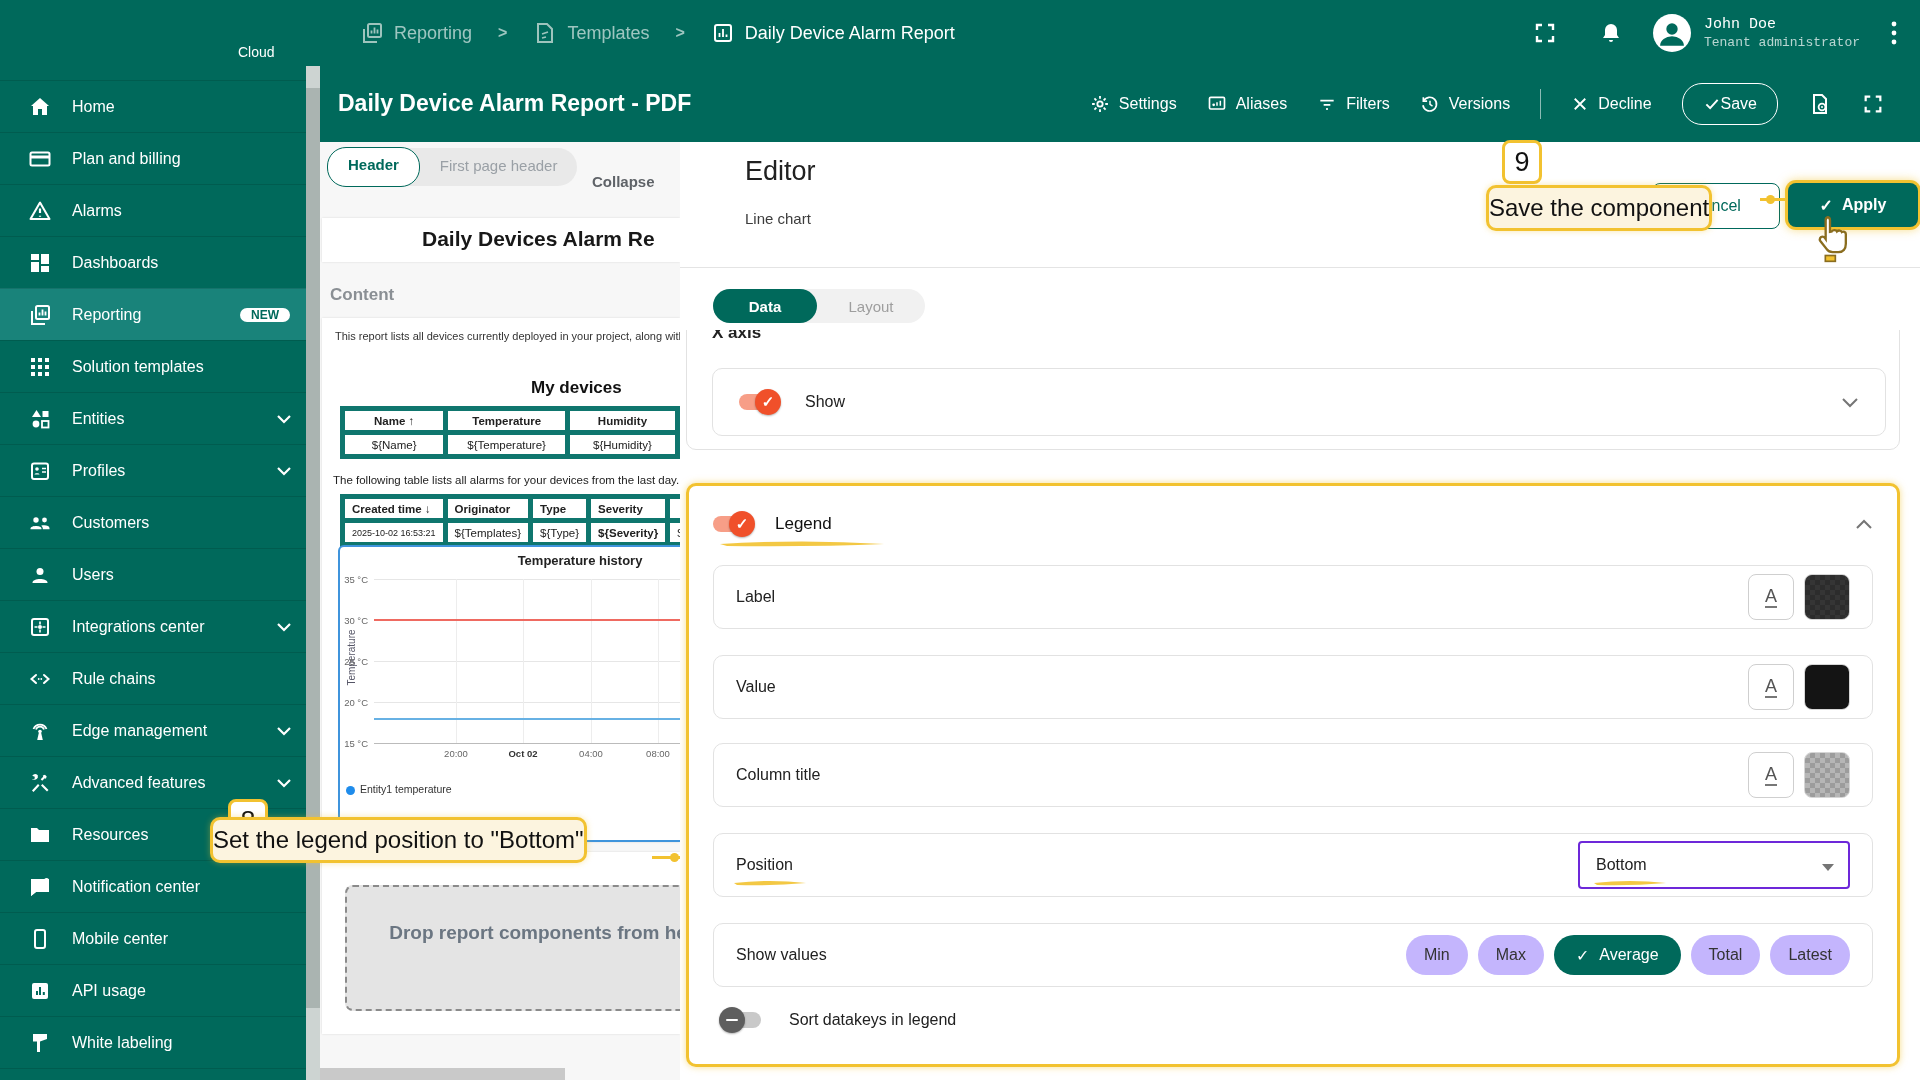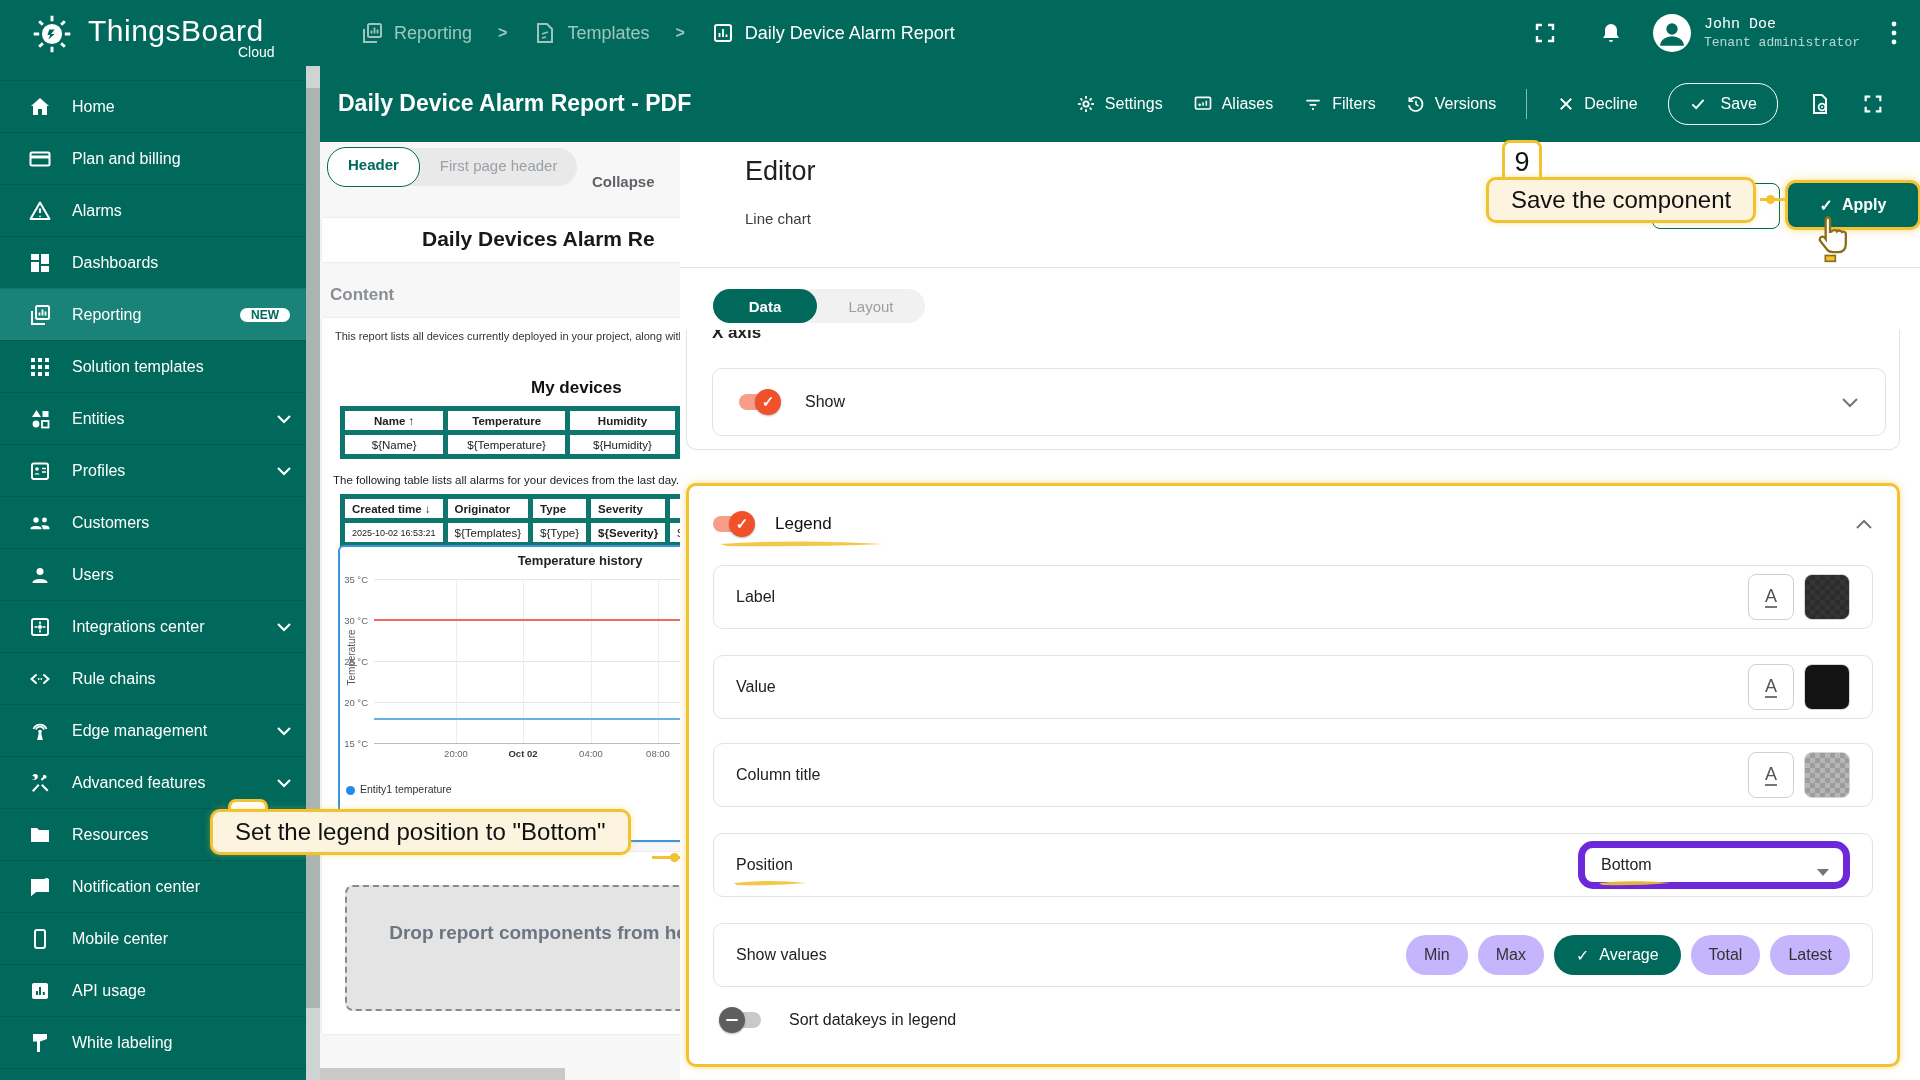--- a/index.html
+++ b/index.html
@@ -20,21 +20,21 @@
   .avatar{width:38px;height:38px;border-radius:50%;background:#fff;position:relative;overflow:hidden;}
   .uname{color:#fff;font-size:15px;line-height:19px;}
   .urole{color:rgba(255,255,255,.72);font-size:13px;line-height:17px;}
 
   
   .toolbar{position:absolute;left:320px;top:66px;width:1600px;height:76px;background:#00695B;}
   .tb-title{position:absolute;left:18px;top:24px;color:#fff;font-size:23px;font-weight:700;}
   .tb-actions{position:absolute;right:36px;top:0;height:76px;display:flex;align-items:center;gap:30px;}
   .tb-btn{display:flex;align-items:center;gap:9px;color:#fff;font-size:16px;font-weight:500;cursor:pointer;}
   .tb-divider{width:1px;height:30px;background:rgba(255,255,255,.55);}
-  .save-pill{display:flex;align-items:center;gap:14px;color:#fff;font-size:16px;font-weight:500;
+  .save-pill{display:flex;align-items:center;gap:0;color:#fff;font-size:16px;font-weight:500;
              border:1.5px solid #fff;border-radius:20px;height:40px;padding:0 20px;}
 
   
   .sidebar{position:absolute;left:0;top:66px;width:306px;height:1014px;background:#00695B;overflow:hidden;}
   .nav-spacer{height:14px;}
   .nav-item{height:51px;display:flex;align-items:center;padding:0 14px 0 28px;gap:20px;
             color:#fff;border-top:1px solid rgba(0,0,0,.12);cursor:pointer;}
   .nav-item:first-of-type{border-top:none;}
   .nav-item.active{background:#19837A;}
   .nav-label{font-size:16px;font-weight:500;white-space:nowrap;flex:1;}
@@ -117,21 +117,21 @@
   .leg-label{font-size:17px;font-weight:500;color:#111;}
   .underline-svg{position:absolute;left:-58px;top:24px;}
   .setting-card{height:64px;border:1px solid #e2e2e2;border-radius:10px;box-sizing:border-box;
                 display:flex;align-items:center;padding:0 22px;}
   .font-btn{width:44px;height:44px;border:1px solid #cfcfcf;border-radius:8px;display:flex;align-items:center;
             justify-content:center;color:#555;font-size:18px;font-weight:500;background:#fff;}
   .font-btn span{border-bottom:2px solid #777;line-height:19px;}
   .swatch{width:44px;height:44px;border-radius:8px;border:1px solid #d6d6d6;position:relative;overflow:hidden;}
   .checker{background:repeating-conic-gradient(#bdbdbd 0% 25%, #f5f5f5 0% 50%) 0 0/10px 10px;}
   .swatch .ov{position:absolute;inset:0;}
-  .sel-box{width:272px;height:48px;border:7px solid #6d28d9;border-radius:15px;display:flex;align-items:center;
+  .sel-box{width:272px;height:48px;border:2px solid #6d28d9;border-radius:4px;display:flex;align-items:center;
            padding:0 16px;box-sizing:border-box;position:relative;}
   .sel-txt{font-size:16px;color:#212121;position:relative;}
   .caret{position:absolute;right:14px;top:21px;width:0;height:0;border-left:6px solid transparent;
          border-right:6px solid transparent;border-top:7px solid #757575;}
   .chip{height:40px;border-radius:20px;background:#c4b5fd;color:#333;font-size:16px;display:flex;align-items:center;
         padding:0 18px;}
   .chip.sel{background:#00695B;color:#fff;gap:10px;padding:0 22px;}
   .sort-row{margin-top:20px;display:flex;align-items:center;gap:28px;padding-left:8px;}
 
   
@@ -142,42 +142,32 @@
   .tgl.on .track{background:#F79E87;}
   .tgl.on .thumb{right:-2px;background:#F0502A;}
   .tgl.off .track{background:#c9c9c9;}
   .tgl.off .thumb{left:-2px;background:#5E5E5E;}
   .minus{width:12px;height:2.5px;background:#fff;border-radius:2px;}
 
   
   .ann-badge{position:absolute;background:#fff;border:3px solid #F2C230;border-radius:8px;color:#111;
              font-size:27px;text-align:center;z-index:50;}
   .ann-tip{position:absolute;background:#FCF4DF;border:3px solid #F2C230;border-radius:10px;color:#111;
-           font-size:24px;display:flex;align-items:center;padding:0 22px;white-space:nowrap;z-index:50;
-           box-shadow:0 0 6px rgba(242,194,48,.4);}
+           font-size:24px;display:flex;align-items:center;padding:0 0;white-space:nowrap;z-index:50;
+           box-shadow:0 0 6px rgba(242,194,48,.4);margin-top:8px;}
   .ann-line{position:absolute;height:3px;background:#F2C230;z-index:49;}
   .ann-dot{position:absolute;width:9px;height:9px;border-radius:50%;background:#F2C230;z-index:49;}
   .cursor-hand{position:absolute;z-index:60;}
 </style>
 </head>
 <body>
 
 <div class="stage">
 
   <div class="topbar">
-    <div class="logo-wrap">
-      <span style="margin:4px 14px 0 0;">
-        <svg width="44" height="44" viewBox="0 0 24 24" fill="none" stroke="#fff" stroke-width="1.6">
-          <circle cx="12" cy="12" r="5.5" fill="#fff" stroke="none"></circle>
-          <path d="M12 2v3M12 19v3M2 12h3M19 12h3M5 5l2 2M17 17l2 2M19 5l-2 2M7 17l-2 2"></path>
-          <path d="M10.5 9.5h3l-2 2.5h2l-3.5 3 1-2.5h-1.5z" fill="#00695B" stroke="none"></path>
-        </svg>
-      </span>
-      <span class="logo-text">ThingsBoard</span>
-    </div>
     <span class="logo-sub">Cloud</span>
 
     <div class="crumbs">
       <span class="crumb">
         <span>
           <svg width="24" height="24" viewBox="0 0 24 24" fill="none" stroke="#9ec4bd" stroke-width="2">
             <path d="M4 8v13h13"></path>
               <rect x="8" y="3" width="13" height="13" rx="1.5"></rect>
             <path d="M11.5 12.5v-3M14.5 12.5v-6M17.5 12.5v-4" stroke-width="1.8"></path>
           </svg>

